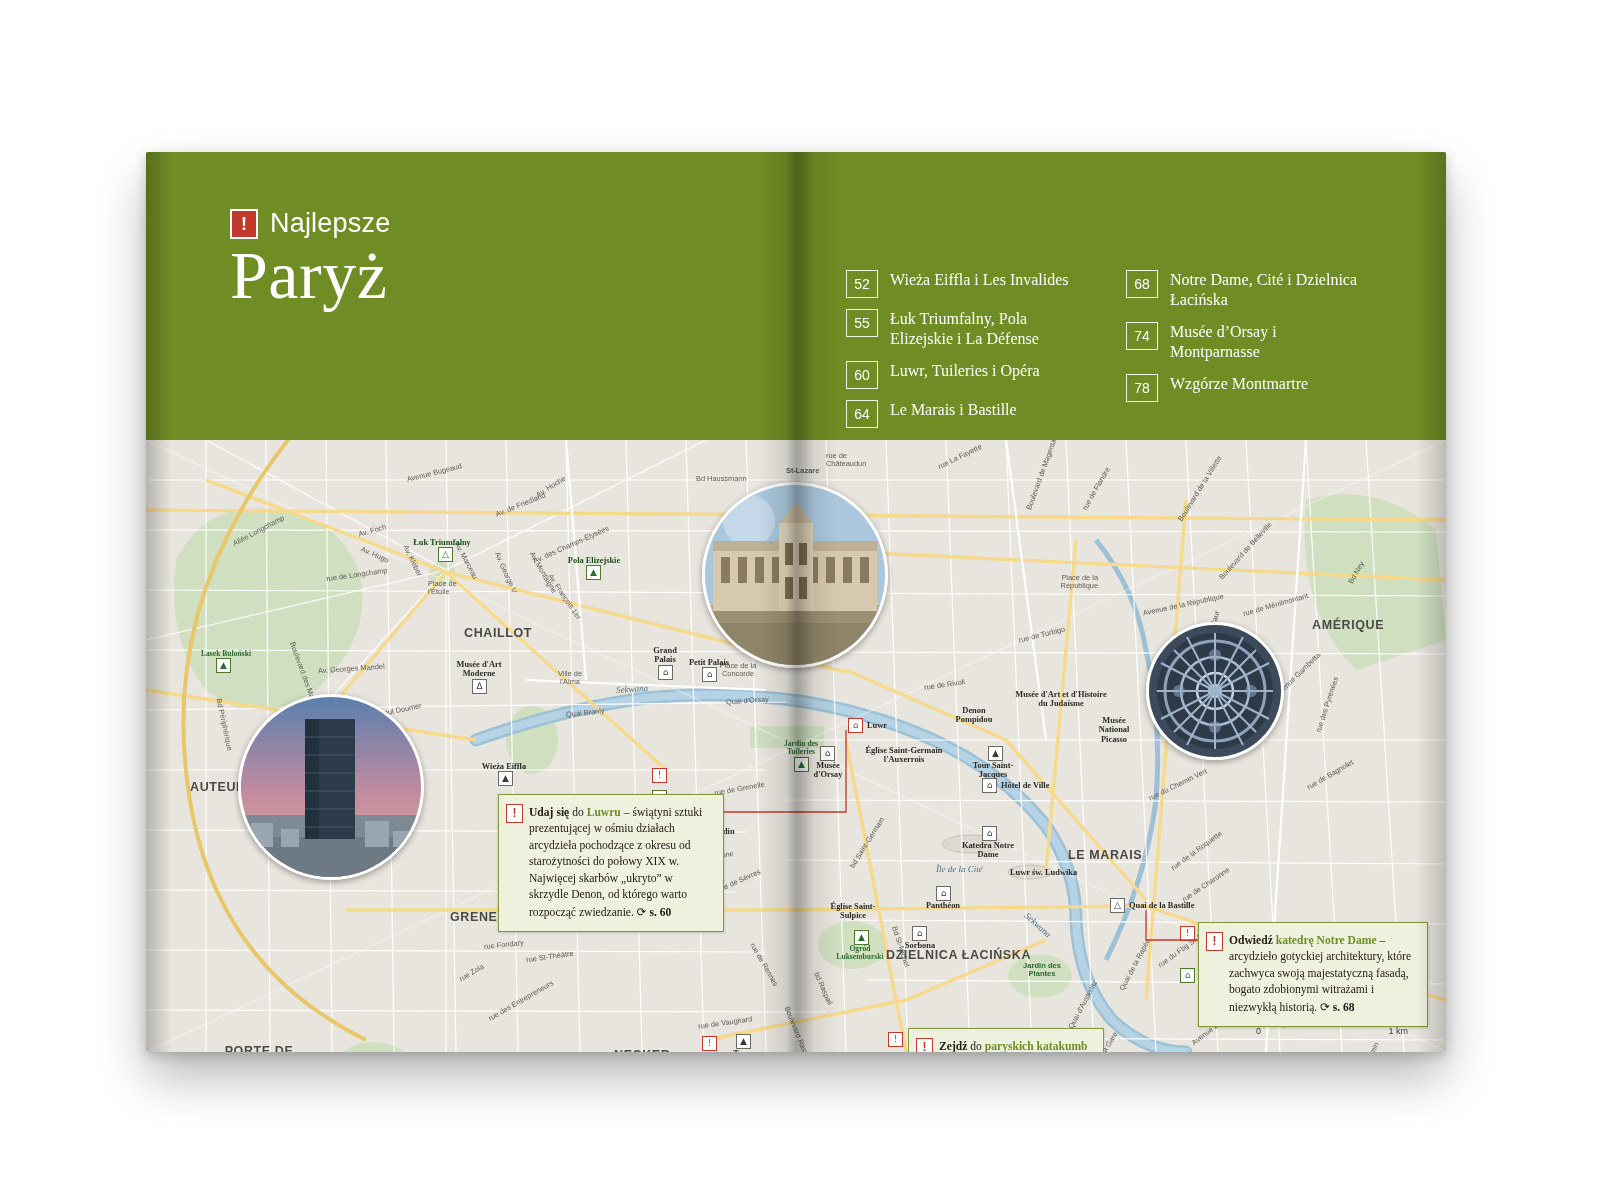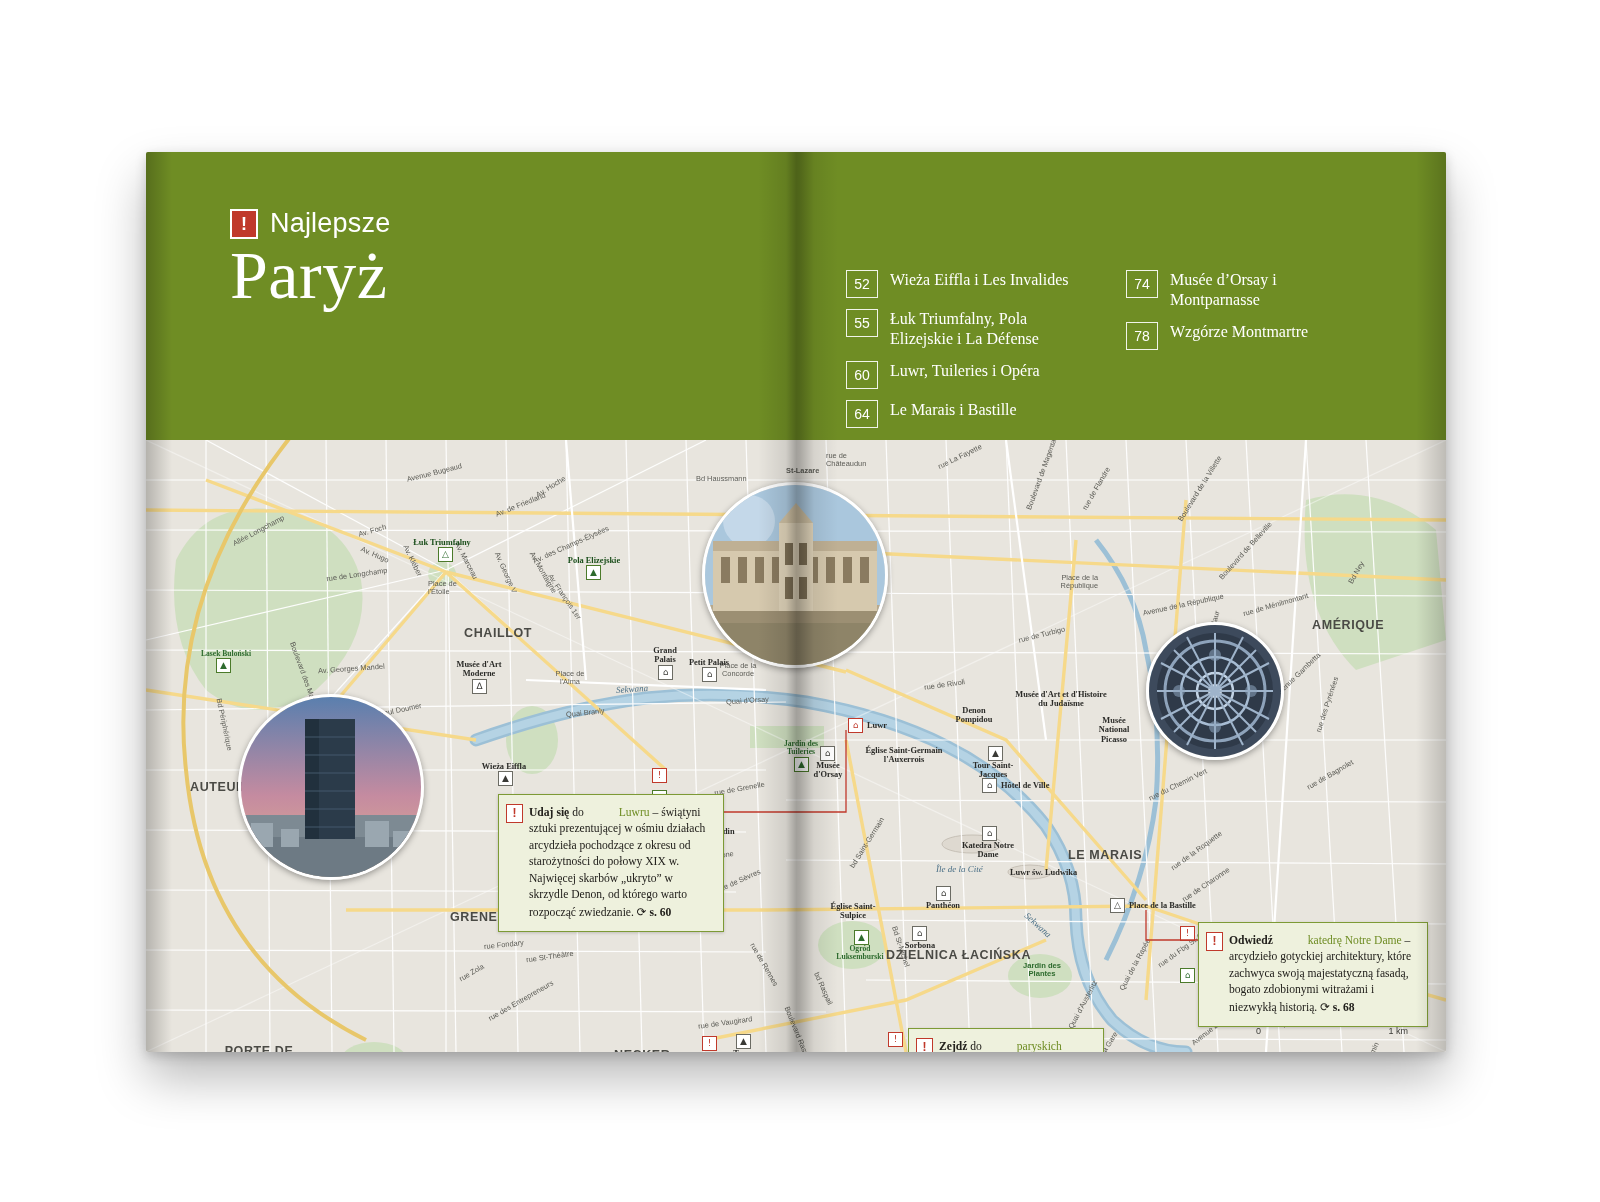--- a/index.html
+++ b/index.html
@@ -99,21 +99,21 @@
     padding:10px 12px 10px 30px;font-size:11.6px;line-height:1.42;color:#22201c;
     z-index:25;box-shadow:0 1px 3px rgba(0,0,0,.18);
   }
   .callout .mark{
     position:absolute;left:7px;top:9px;width:15px;height:17px;
     border:1.5px solid #c0392b;color:#c0392b;background:#fff;
     display:flex;align-items:center;justify-content:center;
     font-size:12px;font-weight:bold;font-family:"Liberation Sans",sans-serif;
   }
   .callout b{font-weight:bold;}
-  .callout .hl{color:#6f8d24;font-weight:normal;margin-left:32px;}
+  .callout .hl{color:#6f8d24;font-weight:bold;}
   .c-louvre{left:352px;top:354px;width:182px;}
   .c-katakumby{left:762px;top:588px;width:152px;}
   .c-notredame{left:1052px;top:482px;width:186px;}
 
   
   .conn{position:absolute;z-index:24;}
 
   
   .lbl{position:absolute;z-index:18;font-family:"Liberation Sans",sans-serif;color:#3a3a36;white-space:nowrap;}
   .lbl-poi{font-size:8.4px;font-weight:bold;color:#1c4f1c;text-align:center;line-height:1.12;}
@@ -168,20 +168,24 @@
           <div class="toc-item">
             <span class="toc-num">60</span>
             <span class="toc-label">Luwr, Tuileries i Opéra</span>
           </div>
           <div class="toc-item">
             <span class="toc-num">64</span>
             <span class="toc-label">Le Marais i Bastille</span>
           </div>
         </div>
         <div class="toc-col">
+          <div class="toc-item">
+            <span class="toc-num">68</span>
+            <span class="toc-label">Notre Dame, Cité i Dzielnica Łacińska</span>
+          </div>
           <div class="toc-item">
             <span class="toc-num">74</span>
             <span class="toc-label">Musée d’Orsay i Montparnasse</span>
           </div>
           <div class="toc-item">
             <span class="toc-num">78</span>
             <span class="toc-label">Wzgórze Montmartre</span>
           </div>
         </div>
       </div>
@@ -484,21 +488,21 @@
       <div class="poi" style="left:752px;top:486px">
         <div class="poi-ico" style="margin-left:14px">⌂</div>
         <div class="lbl-poi-dark" style="width:44px">Sorbona</div>
       </div>
       <div class="poi" style="left:686px;top:490px">
         <div class="poi-ico green" style="margin-left:22px">▲</div>
         <div class="lbl-green" style="width:56px;white-space:normal">Ogród Luksemburski</div>
       </div>
       <div class="poi" style="left:964px;top:458px;display:flex;gap:4px;align-items:center">
         <div class="poi-ico">△</div>
-        <div class="lbl-poi-dark">Place de la Bastille</div>
+        <div class="lbl-poi-dark">Quai de la Bastille</div>
       </div>
       <div class="lbl lbl-water" style="left:790px;top:424px">Île de la Cité</div>
       <div class="lbl lbl-green" style="left:872px;top:522px;width:48px;white-space:normal">Jardin des Plantes</div>
 
       <div class="lbl lbl-street" style="left:260px;top:28px;transform:rotate(-14deg)">Avenue Bugeaud</div>
       <div class="lbl lbl-street" style="left:388px;top:42px;transform:rotate(-32deg)">Av. Hoche</div>
       <div class="lbl lbl-street" style="left:550px;top:34px">Bd Haussmann</div>
       <div class="lbl lbl-street" style="left:640px;top:26px;font-weight:bold">St-Lazare</div>
       <div class="lbl lbl-street" style="left:680px;top:12px;width:60px;white-space:normal;line-height:1.1">rue de Châteaudun</div>
       <div class="lbl lbl-street" style="left:790px;top:12px;transform:rotate(-26deg)">rue La Fayette</div>
@@ -514,21 +518,21 @@
       <div class="lbl lbl-street" style="left:338px;top:128px;transform:rotate(66deg)">Av. George V</div>
       <div class="lbl lbl-street" style="left:374px;top:128px;transform:rotate(60deg)">Av. Montaigne</div>
       <div class="lbl lbl-street" style="left:392px;top:152px;transform:rotate(56deg)">Av. François 1er</div>
       <div class="lbl lbl-street" style="left:384px;top:100px;transform:rotate(-24deg)">Av. des Champs-Élysées</div>
       <div class="lbl lbl-street" style="left:180px;top:130px;transform:rotate(-8deg)">rue de Longchamp</div>
       <div class="lbl lbl-street" style="left:84px;top:86px;transform:rotate(-28deg)">Allée Longchamp</div>
       <div class="lbl lbl-street" style="left:118px;top:238px;transform:rotate(70deg)">Boulevard des Maréchaux</div>
       <div class="lbl lbl-street" style="left:172px;top:224px;transform:rotate(-4deg)">Av. Georges Mandel</div>
       <div class="lbl lbl-street" style="left:206px;top:268px;transform:rotate(-12deg)">Avenue Paul Doumer</div>
       <div class="lbl lbl-street" style="left:52px;top:280px;transform:rotate(78deg)">Bd Périphérique</div>
-      <div class="lbl lbl-street" style="left:404px;top:230px;width:40px;white-space:normal;line-height:1.1;text-align:center">Place de l'Alma</div>
+      <div class="lbl lbl-street" style="left:404px;top:230px;width:40px;white-space:normal;line-height:1.1;text-align:center">Ville de l'Alma</div>
       <div class="lbl lbl-street" style="left:568px;top:222px;width:48px;white-space:normal;line-height:1.1;text-align:center">Place de la Concorde</div>
       <div class="lbl lbl-street" style="left:618px;top:176px;width:44px;white-space:normal;line-height:1.1;text-align:center">Place Vendôme</div>
       <div class="lbl lbl-street" style="left:420px;top:268px;transform:rotate(-6deg)">Quai Branly</div>
       <div class="lbl lbl-street" style="left:580px;top:256px;transform:rotate(-4deg)">Quai d'Orsay</div>
       <div class="lbl lbl-water" style="left:470px;top:244px;transform:rotate(-4deg)">Sekwana</div>
       <div class="lbl lbl-street" style="left:568px;top:344px;transform:rotate(-10deg)">rue de Grenelle</div>
       <div class="lbl lbl-street" style="left:534px;top:412px;transform:rotate(-6deg)">rue de Babylone</div>
       <div class="lbl lbl-street" style="left:356px;top:450px;transform:rotate(-28deg)">Bd de Grenelle</div>
       <div class="lbl lbl-street" style="left:440px;top:440px;transform:rotate(62deg)">Av. de Lowendal</div>
       <div class="lbl lbl-street" style="left:486px;top:436px;transform:rotate(64deg)">Av. de Saxe</div>

